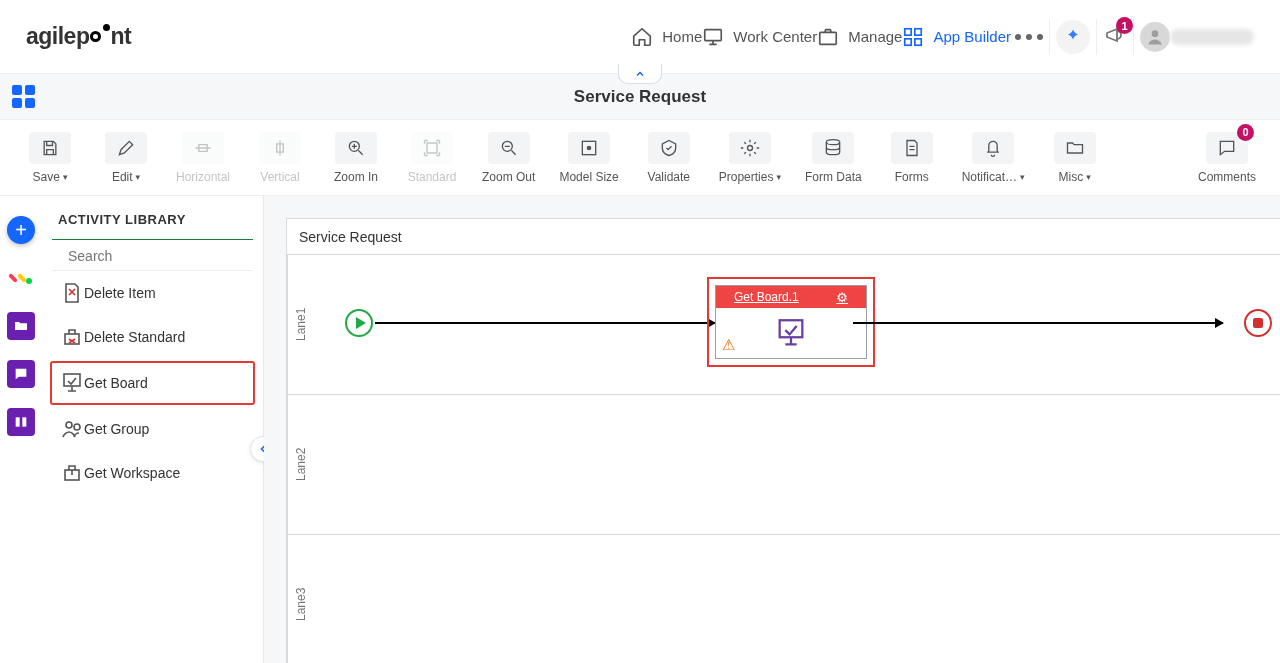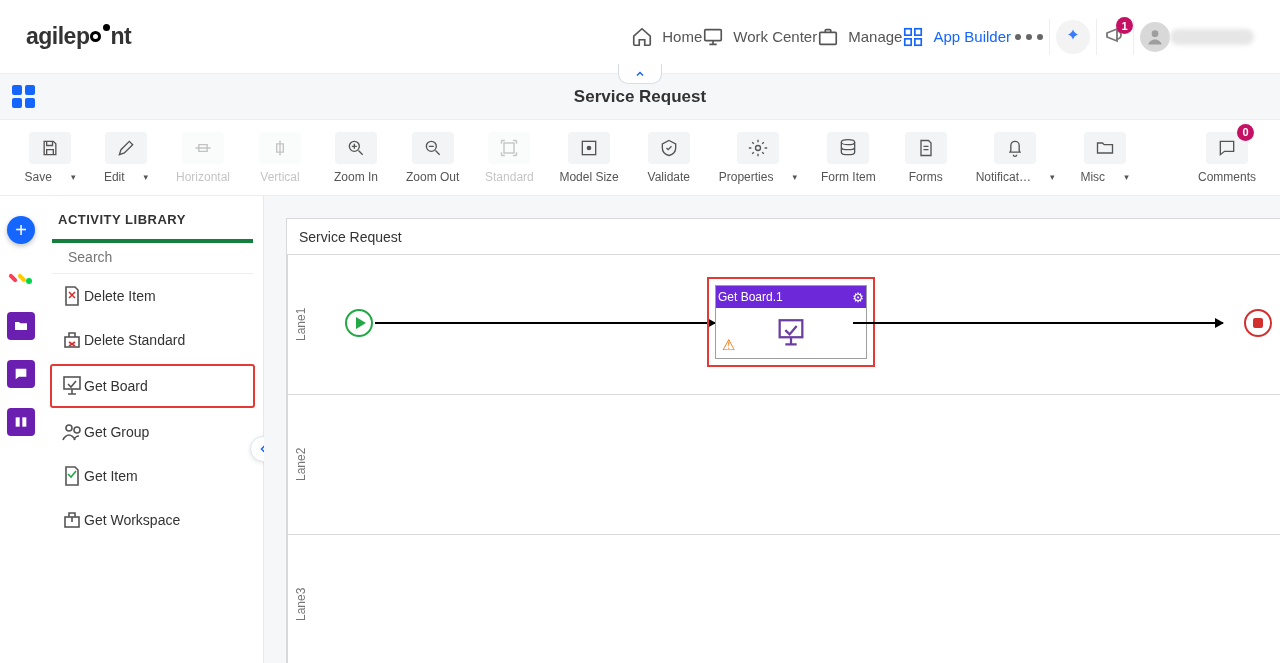--- a/index.html
+++ b/index.html
@@ -29,38 +29,38 @@
 .title-caret { position:absolute; top:-10px; left:50%; transform:translateX(-50%); width:44px; height:20px; background:#fff; border:1px solid #d6dee6; border-top:none; border-radius:0 0 10px 10px; display:flex; align-items:center; justify-content:center; color:#1565ff; font-size:12px; cursor:pointer; }
 .title-apps { position:absolute; left:12px; display:grid; grid-template:repeat(2,10px)/repeat(2,10px); gap:3px; cursor:pointer; }
 .title-apps span { background:#1565ff; border-radius:2px; }
 .page-title { font-size:17px; font-weight:600; }
 
 
 .toolbar { height:76px; display:flex; align-items:center; padding:0 18px; gap:12px; border-bottom:1px solid #eee; }
 .tool { display:flex; flex-direction:column; align-items:center; gap:6px; min-width:64px; cursor:pointer; padding:4px 6px; }
 .tool .box { width:42px; height:32px; background:#f3f4f6; border-radius:4px; display:flex; align-items:center; justify-content:center; }
 .tool.disabled { opacity:.35; cursor:default; }
-.tool .lbl { font-size:12px; color:#555; display:flex; align-items:center; gap:19px; white-space:nowrap; }
+.tool .lbl { font-size:12px; color:#555; display:flex; align-items:center; gap:3px; white-space:nowrap; }
 .tool .ico { width:20px; height:20px; stroke:#555; fill:none; stroke-width:1.6; }
 .caret { font-size:9px; color:#555; }
 .toolbar .spacer { flex:1; }
 
 
 .workspace { position:absolute; top:196px; bottom:0; left:0; right:0; display:flex; }
 .leftrail { width:42px; background:#fff; display:flex; flex-direction:column; align-items:center; padding-top:20px; gap:20px; }
 .rail-btn { width:28px; height:28px; display:flex; align-items:center; justify-content:center; cursor:pointer; }
 .rail-btn.plus { width:28px; height:28px; border-radius:50%; background:#1565ff; color:#fff; font-size:20px; box-shadow:0 2px 5px rgba(0,0,0,.25); }
 .rail-btn.monday span:nth-child(1){width:10px;height:4px;background:#ff3d57;border-radius:3px;transform:rotate(45deg);margin-left:-3px;}
 .rail-btn.monday span:nth-child(2){width:10px;height:4px;background:#ffcb00;border-radius:3px;transform:rotate(45deg);margin-left:-1px;}
 .rail-btn.monday span:nth-child(3){width:6px;height:6px;background:#00d647;border-radius:3px;margin-left:-1px;margin-top:6px;}
 .rail-btn.folder,.rail-btn.chat,.rail-btn.panel{background:#6b1fb0;border-radius:4px;color:#fff;}
 
 .sidebar { width:222px; background:#fff; border-right:1px solid #e8e8e8; box-shadow:4px 0 8px -6px rgba(0,0,0,.12); padding:14px 10px 0 10px; position:relative; }
 .sidebar h3 { font-size:13px; letter-spacing:.5px; font-weight:700; color:#333; padding:2px 6px 12px 6px; }
-.search { display:flex; align-items:flex-start; gap:8px; padding:6px 8px; border-top:4px solid #15803d; border-bottom:1px solid #eee; }
+.search { display:flex; align-items:flex-end; gap:8px; padding:6px 8px; border-top:1px solid #15803d; border-bottom:1px solid #eee; }
 .search svg { width:18px; height:18px; stroke:#888; fill:none; stroke-width:2; }
 .search input { border:none; outline:none; font-size:14px; flex:1; color:#555; }
 .activity { display:flex; align-items:center; gap:0; padding:10px 8px; cursor:pointer; }
 .activity .aicon { width:24px; height:24px; stroke:#555; fill:none; stroke-width:1.6; display:flex; align-items:center; justify-content:center; }
 .activity.selected { border:2px solid #e53935; border-radius:3px; margin:2px -2px; padding:8px 8px; }
 .collapse { position:absolute; right:-13px; top:240px; width:26px; height:26px; background:#fff; border:1px solid #dfe5ec; border-radius:50%; display:flex; align-items:center; justify-content:center; color:#1565ff; font-size:13px; cursor:pointer; box-shadow:0 1px 4px rgba(0,0,0,.1); }
 
 .canvas-wrap { flex:1; background:#f5f7f9; padding:18px; position:relative; }
 .canvas { position:absolute; left:22px; right:0; top:22px; bottom:0; background:#fff; border-top:1px solid #d9d9d9; border-left:1px solid #d9d9d9; }
 .canvas-head { height:36px; display:flex; align-items:center; padding:0 12px; font-size:14px; color:#333; border-bottom:1px solid #d9d9d9; }
@@ -73,21 +73,21 @@
 .end-node { position:absolute; right:8px; top:54px; width:28px; height:28px; border:2px solid #d32f2f; border-radius:50%; display:flex; align-items:center; justify-content:center; }
 .end-node::after{content:"";width:10px;height:10px;background:#d32f2f;border-radius:2px;}
 
 .edge1 { position:absolute; top:67px; left:62px; width:340px; height:2px; background:#000; }
 .edge1::after{content:"";position:absolute;right:-1px;top:-4px;border-left:9px solid #000;border-top:5px solid transparent;border-bottom:5px solid transparent;}
 .edge2 { position:absolute; top:67px; left:540px; width:370px; height:2px; background:#000; }
 .edge2::after{content:"";position:absolute;right:-1px;top:-4px;border-left:9px solid #000;border-top:5px solid transparent;border-bottom:5px solid transparent;}
 
 .node-frame { position:absolute; left:394px; top:22px; width:168px; height:90px; border:2px solid #e53935; padding:6px; }
 .node { width:100%; height:100%; border:1px solid #9e9e9e; background:#fff; }
-.node-hdr { height:22px; background:#6d28d9; color:#fff; font-size:12px; display:flex; align-items:center; padding:0 2px; gap:6px;}
+.node-hdr { height:22px; background:#ef4444; color:#fff; font-size:12px; display:flex; align-items:center; padding:0 18px; gap:6px;text-decoration:underline;}
 .node-hdr .gear { margin-left:auto; font-size:13px; cursor:pointer; }
 .node-body { position:relative; height:calc(100% - 22px); display:flex; align-items:center; justify-content:center; }
 .node-body .warn { position:absolute; left:6px; bottom:4px; color:#ef6c00; font-size:15px; }
 .board-svg { width:34px; height:34px; }
 </style>
 </head>
 <body>
 
 <div class="topnav">
   <div class="logo">
@@ -218,42 +218,42 @@
     <div class="box">
         <svg class="ico" viewBox="0 0 24 24">
           <circle cx="10" cy="10" r="6"></circle>
           <path d="M15 15l5 5M10 7v6M7 10h6"></path>
         </svg>
       </div>
     <div class="lbl">
         <span>Zoom In</span>
       </div>
   </div>
+  <div class="tool disabled">
+    <div class="box">
+        <svg class="ico" viewBox="0 0 24 24">
+          <rect x="6" y="6" width="12" height="12"></rect>
+          <path d="M3 3h4M3 3v4M21 3h-4M21 3v4M3 21h4M3 21v-4M21 21h-4M21 21v-4"></path>
+        </svg>
+      </div>
+    <div class="lbl">
+        <span>Standard</span>
+      </div>
+  </div>
   <div class="tool">
     <div class="box">
         <svg class="ico" viewBox="0 0 24 24">
           <circle cx="10" cy="10" r="6"></circle>
           <path d="M15 15l5 5M7 10h6"></path>
         </svg>
       </div>
     <div class="lbl">
         <span>Zoom Out</span>
       </div>
   </div>
-  <div class="tool disabled">
-    <div class="box">
-        <svg class="ico" viewBox="0 0 24 24">
-          <rect x="6" y="6" width="12" height="12"></rect>
-          <path d="M3 3h4M3 3v4M21 3h-4M21 3v4M3 21h4M3 21v-4M21 21h-4M21 21v-4"></path>
-        </svg>
-      </div>
-    <div class="lbl">
-        <span>Standard</span>
-      </div>
-  </div>
   <div class="tool">
     <div class="box">
         <svg class="ico" viewBox="0 0 24 24">
           <rect x="4" y="4" width="16" height="16"></rect>
           <circle cx="12" cy="12" r="2" fill="#555"></circle>
         </svg>
       </div>
     <div class="lbl">
         <span>Model Size</span>
       </div>
@@ -282,21 +282,21 @@
       </div>
   </div>
   <div class="tool">
     <div class="box">
         <svg class="ico" viewBox="0 0 24 24">
           <ellipse cx="12" cy="5" rx="8" ry="3"></ellipse>
           <path d="M4 5v6c0 1.7 3.6 3 8 3s8-1.3 8-3V5M4 11v6c0 1.7 3.6 3 8 3s8-1.3 8-3v-6"></path>
         </svg>
       </div>
     <div class="lbl">
-        <span>Form Item</span>
+        <span>Form Data</span>
       </div>
   </div>
   <div class="tool">
     <div class="box">
         <svg class="ico" viewBox="0 0 24 24">
           <path d="M6 3h9l3 3v15H6z"></path>
           <path d="M9 10h6M9 14h6"></path>
         </svg>
       </div>
     <div class="lbl">
@@ -408,29 +408,20 @@
         </div>
         <div class="activity">
           <span class="aicon">
             <svg viewBox="0 0 24 24" width="24" height="24" fill="none" stroke="#555" stroke-width="1.6">
               <circle cx="9" cy="8" r="3"></circle>
               <circle cx="17" cy="10" r="3"></circle>
               <path d="M3 20c1-3 4-5 6-5s5 2 6 5M14 20c1-3 3-4 5-4"></path>
             </svg>
           </span>
           <span>Get Group</span>
-        </div>
-        <div class="activity">
-          <span class="aicon">
-            <svg viewBox="0 0 24 24" width="24" height="24" fill="none" stroke="#555" stroke-width="1.6">
-              <path d="M6 3h9l3 3v15H6z"></path>
-              <path d="M8 10l3 3 5-6" stroke="#23a846"></path>
-            </svg>
-          </span>
-          <span>Get Item</span>
         </div>
         <div class="activity">
           <span class="aicon">
             <svg viewBox="0 0 24 24" width="24" height="24" fill="none" stroke="#555" stroke-width="1.6">
               <rect x="5" y="9" width="14" height="10"></rect>
               <path d="M9 9V5h6v4"></path>
               <path d="M12 14v-5"></path>
             </svg>
           </span>
           <span>Get Workspace</span>

